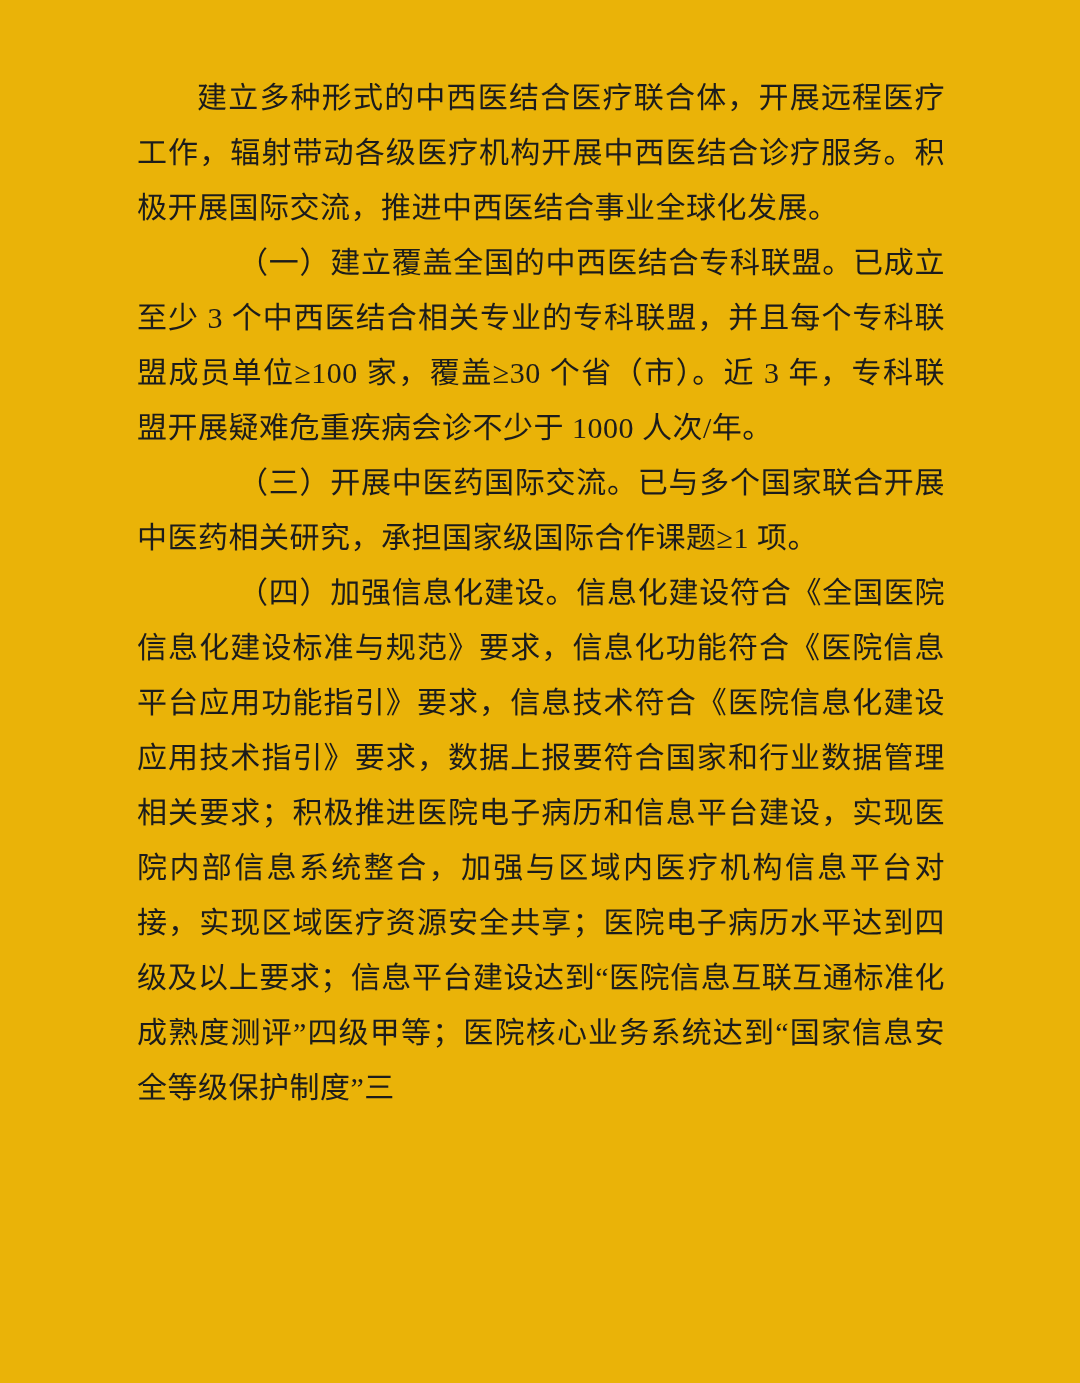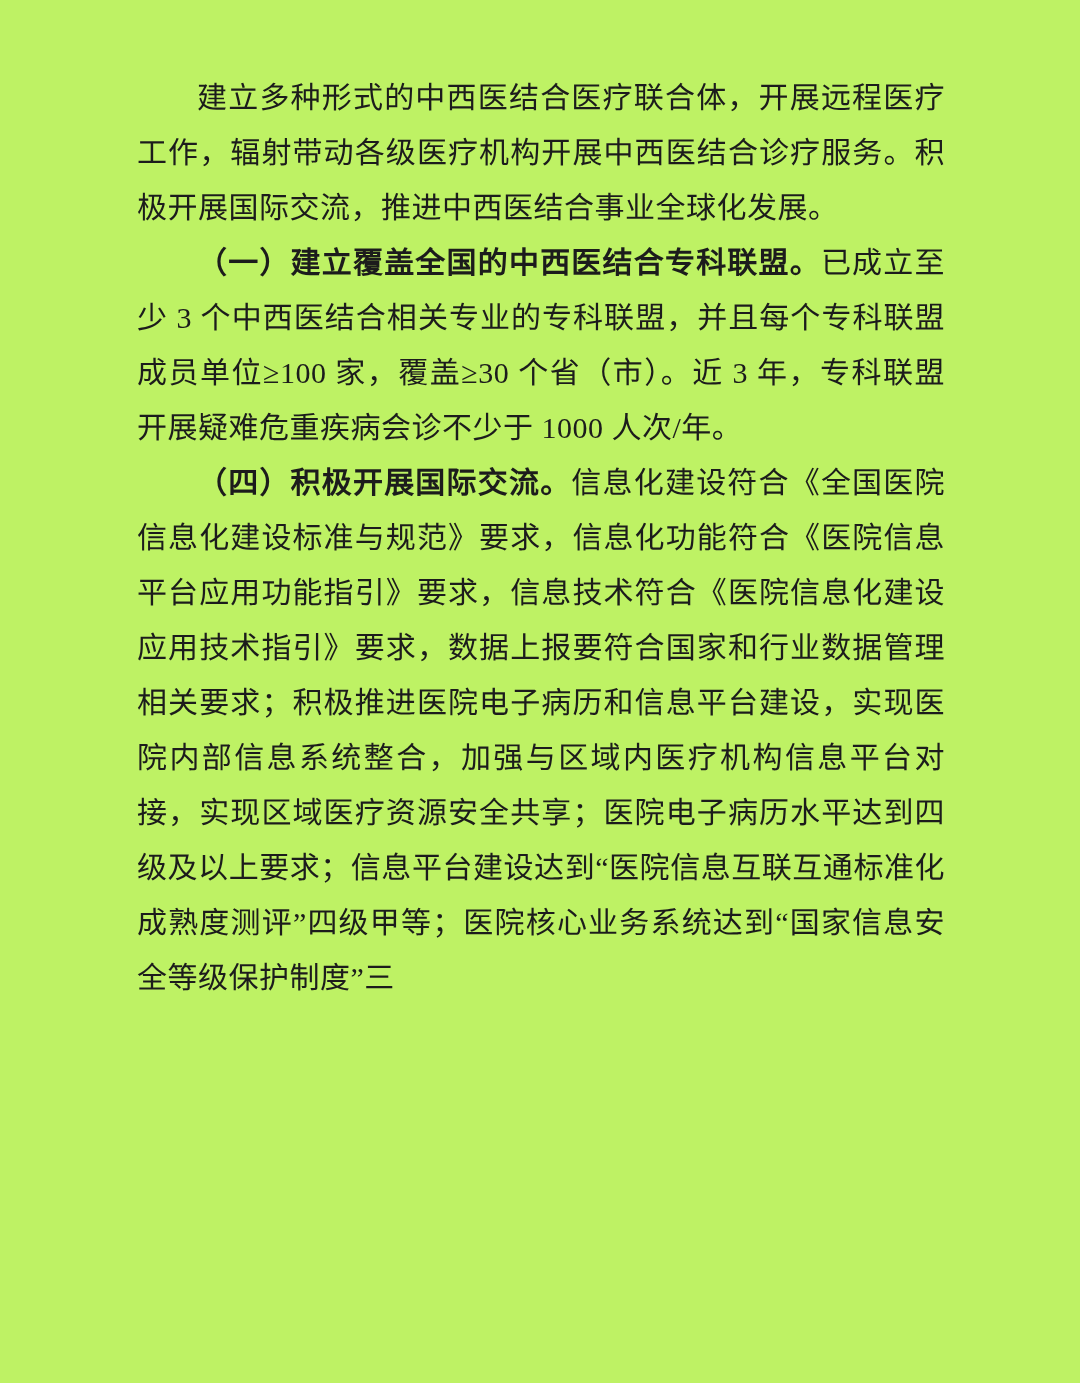--- a/index.html
+++ b/index.html
@@ -4,61 +4,65 @@
 <style>
   html, body {
     margin: 0;
     padding: 0;
     background: #ffffff;
   }
   .page {
     position: relative;
     width: 1080px;
     height: 1383px;
-    background: #bef264;
+    background: #eab308;
     overflow: hidden;
   }
   .text-block {
     position: absolute;
     left: 137px;
     top: 70px;
     width: 808px;
     font-family: "Liberation Serif", "DejaVu Serif", serif;
     font-size: 30px;
     line-height: 55px;
     color: #1c1c1c;
     text-align: justify;
     letter-spacing: 0.5px;
   }
   .para {
     margin: 0;
     text-indent: 2em;
     text-align: justify;
   }
   .section-heading {
-    font-weight: 700;
+    font-weight: 400;
+    margin-left: 41px;
   }
   .section-body {
     font-weight: 400;
   }
 </style>
 </head>
 <body>
 
 <div class="page">
   <div class="text-block">
 
     <p class="para">
       <span class="section-body">建立多种形式的中西医结合医疗联合体，开展远程医疗工作，辐射带动各级医疗机构开展中西医结合诊疗服务。积极开展国际交流，推进中西医结合事业全球化发展。</span>
     </p>
 
     <p class="para">
       <span class="section-heading">（一）建立覆盖全国的中西医结合专科联盟。</span><span class="section-body">已成立至少 3 个中西医结合相关专业的专科联盟，并且每个专科联盟成员单位≥100 家，覆盖≥30 个省（市）。近 3 年，专科联盟开展疑难危重疾病会诊不少于 1000 人次/年。</span>
     </p>
 
 
+    <p class="para">
+      <span class="section-heading">（三）开展中医药国际交流。</span><span class="section-body">已与多个国家联合开展中医药相关研究，承担国家级国际合作课题≥1 项。</span>
+    </p>
 
     <p class="para">
-      <span class="section-heading">（四）积极开展国际交流。</span><span class="section-body">信息化建设符合《全国医院信息化建设标准与规范》要求，信息化功能符合《医院信息平台应用功能指引》要求，信息技术符合《医院信息化建设应用技术指引》要求，数据上报要符合国家和行业数据管理相关要求；积极推进医院电子病历和信息平台建设，实现医院内部信息系统整合，加强与区域内医疗机构信息平台对接，实现区域医疗资源安全共享；医院电子病历水平达到四级及以上要求；信息平台建设达到“医院信息互联互通标准化成熟度测评”四级甲等；医院核心业务系统达到“国家信息安全等级保护制度”三</span>
+      <span class="section-heading">（四）加强信息化建设。</span><span class="section-body">信息化建设符合《全国医院信息化建设标准与规范》要求，信息化功能符合《医院信息平台应用功能指引》要求，信息技术符合《医院信息化建设应用技术指引》要求，数据上报要符合国家和行业数据管理相关要求；积极推进医院电子病历和信息平台建设，实现医院内部信息系统整合，加强与区域内医疗机构信息平台对接，实现区域医疗资源安全共享；医院电子病历水平达到四级及以上要求；信息平台建设达到“医院信息互联互通标准化成熟度测评”四级甲等；医院核心业务系统达到“国家信息安全等级保护制度”三</span>
     </p>
 
   </div>
 </div>
 
 </body></html>

